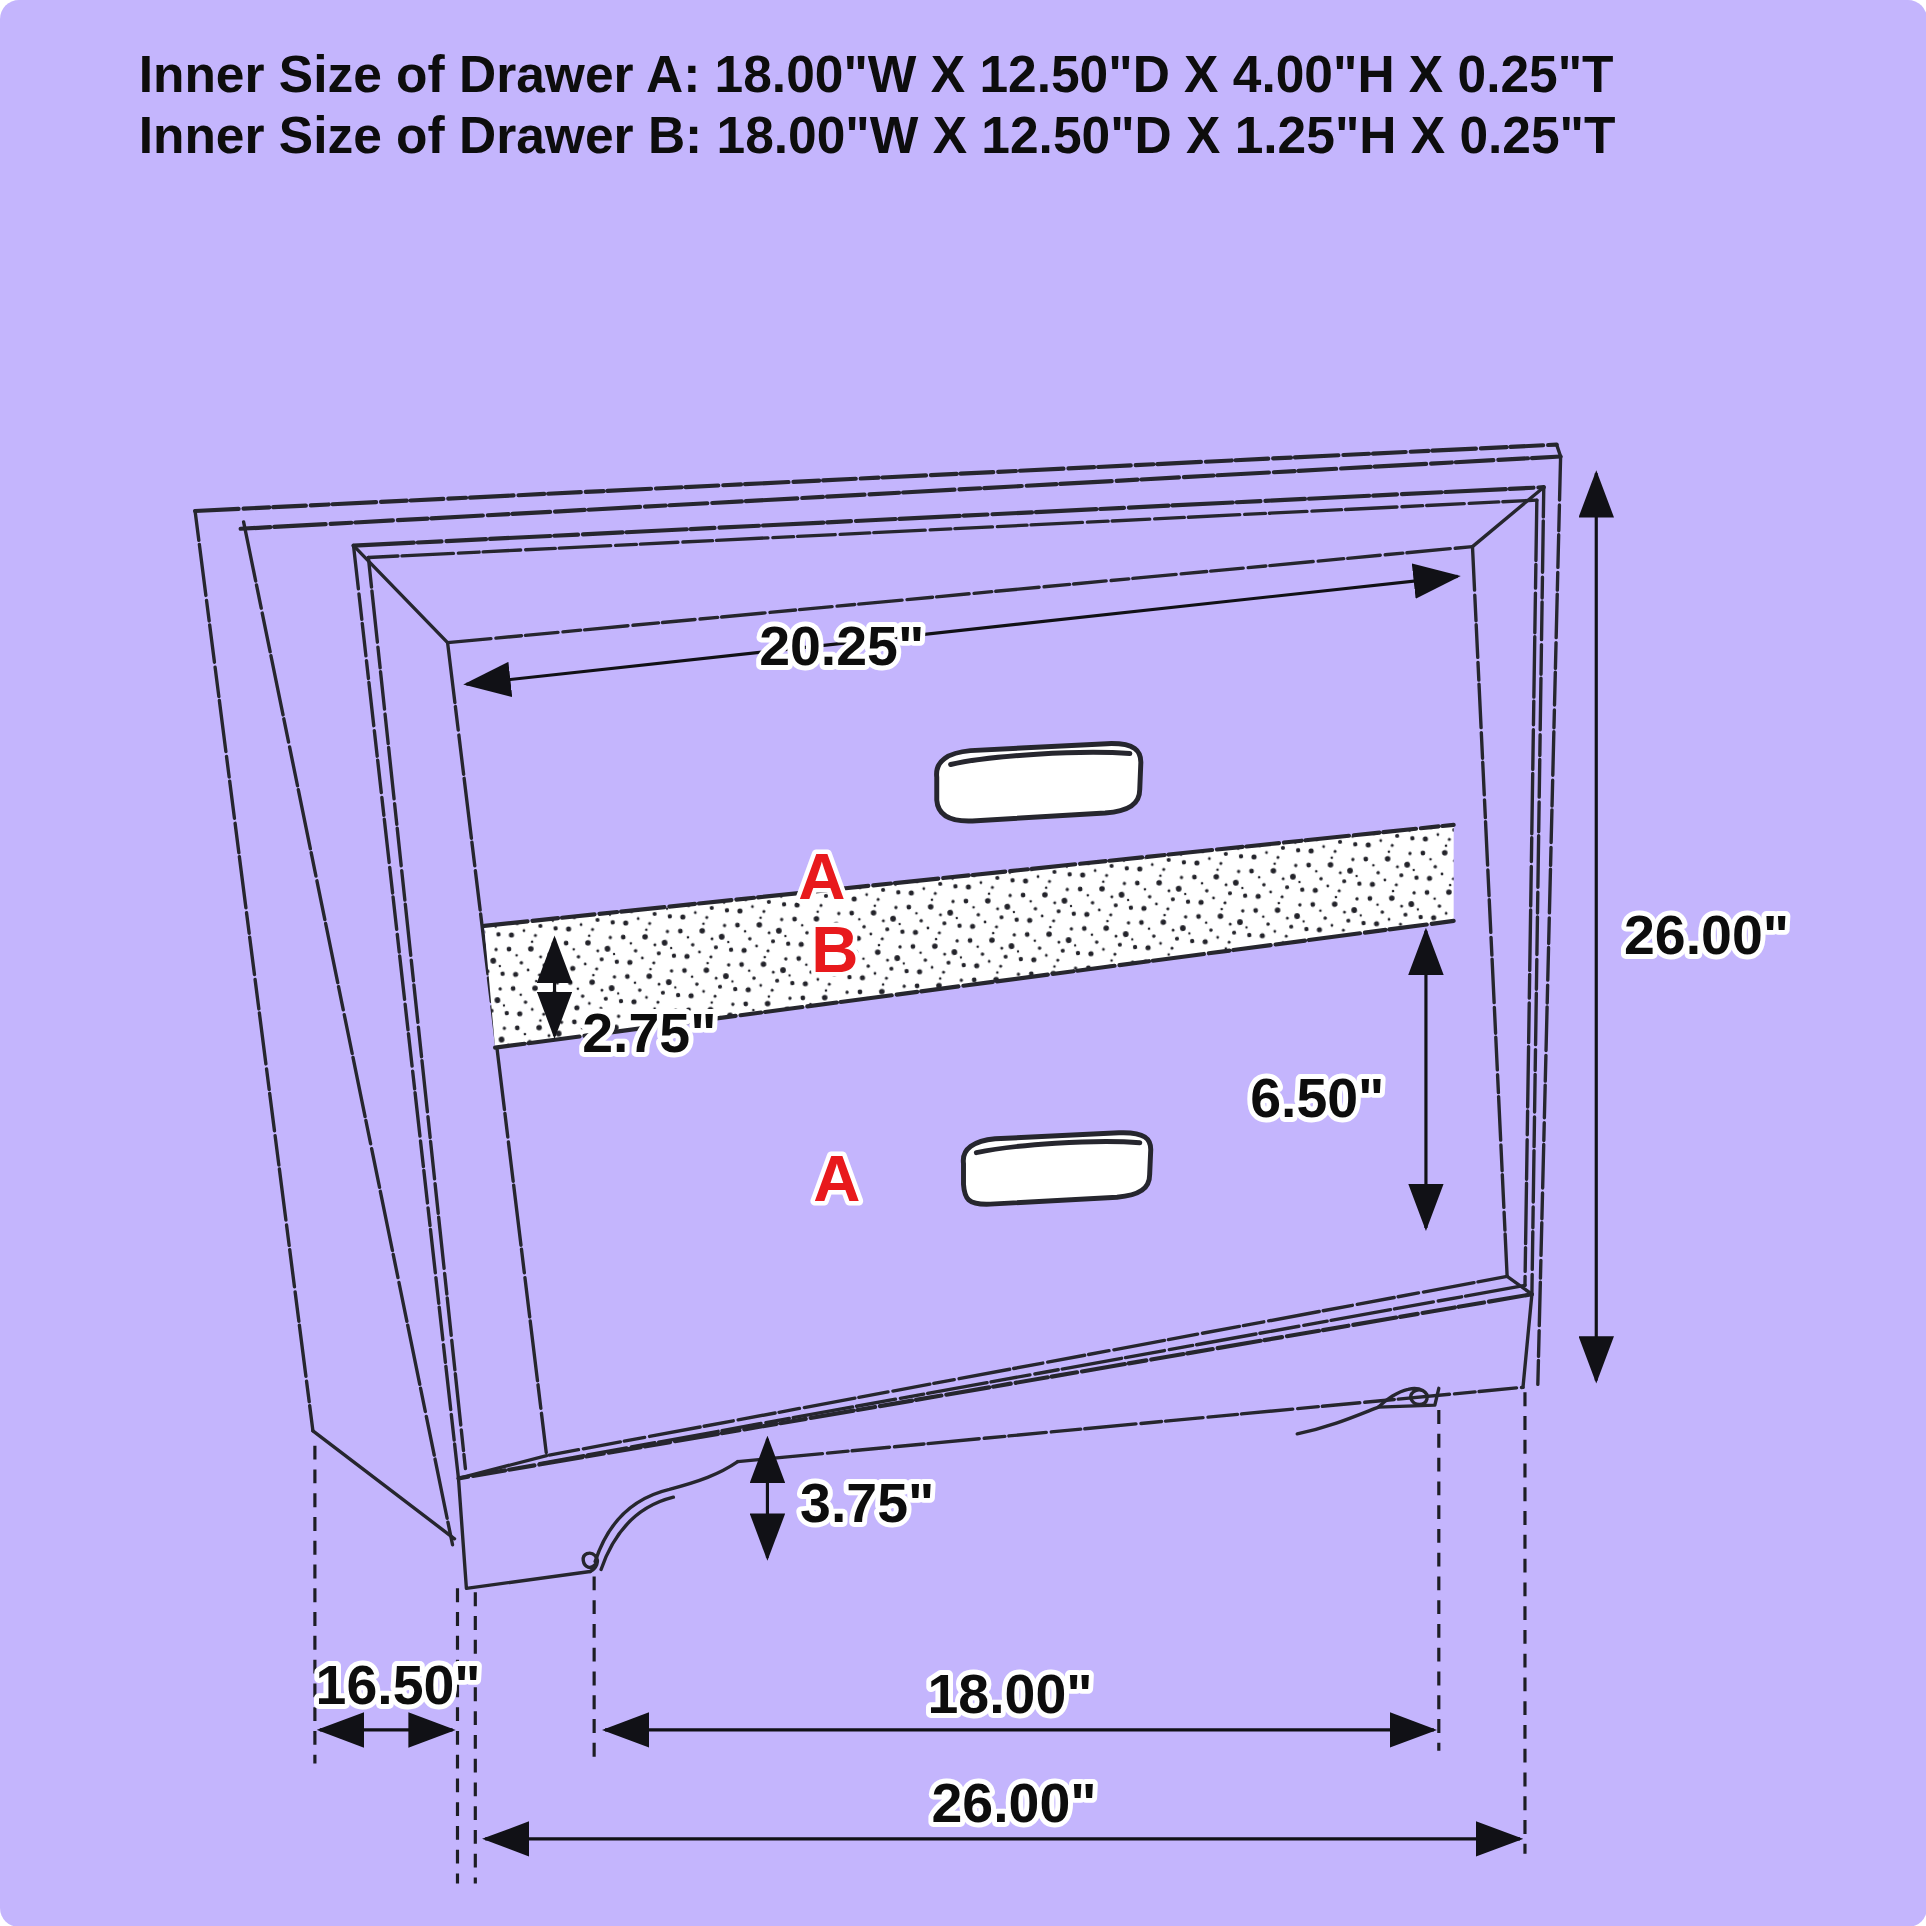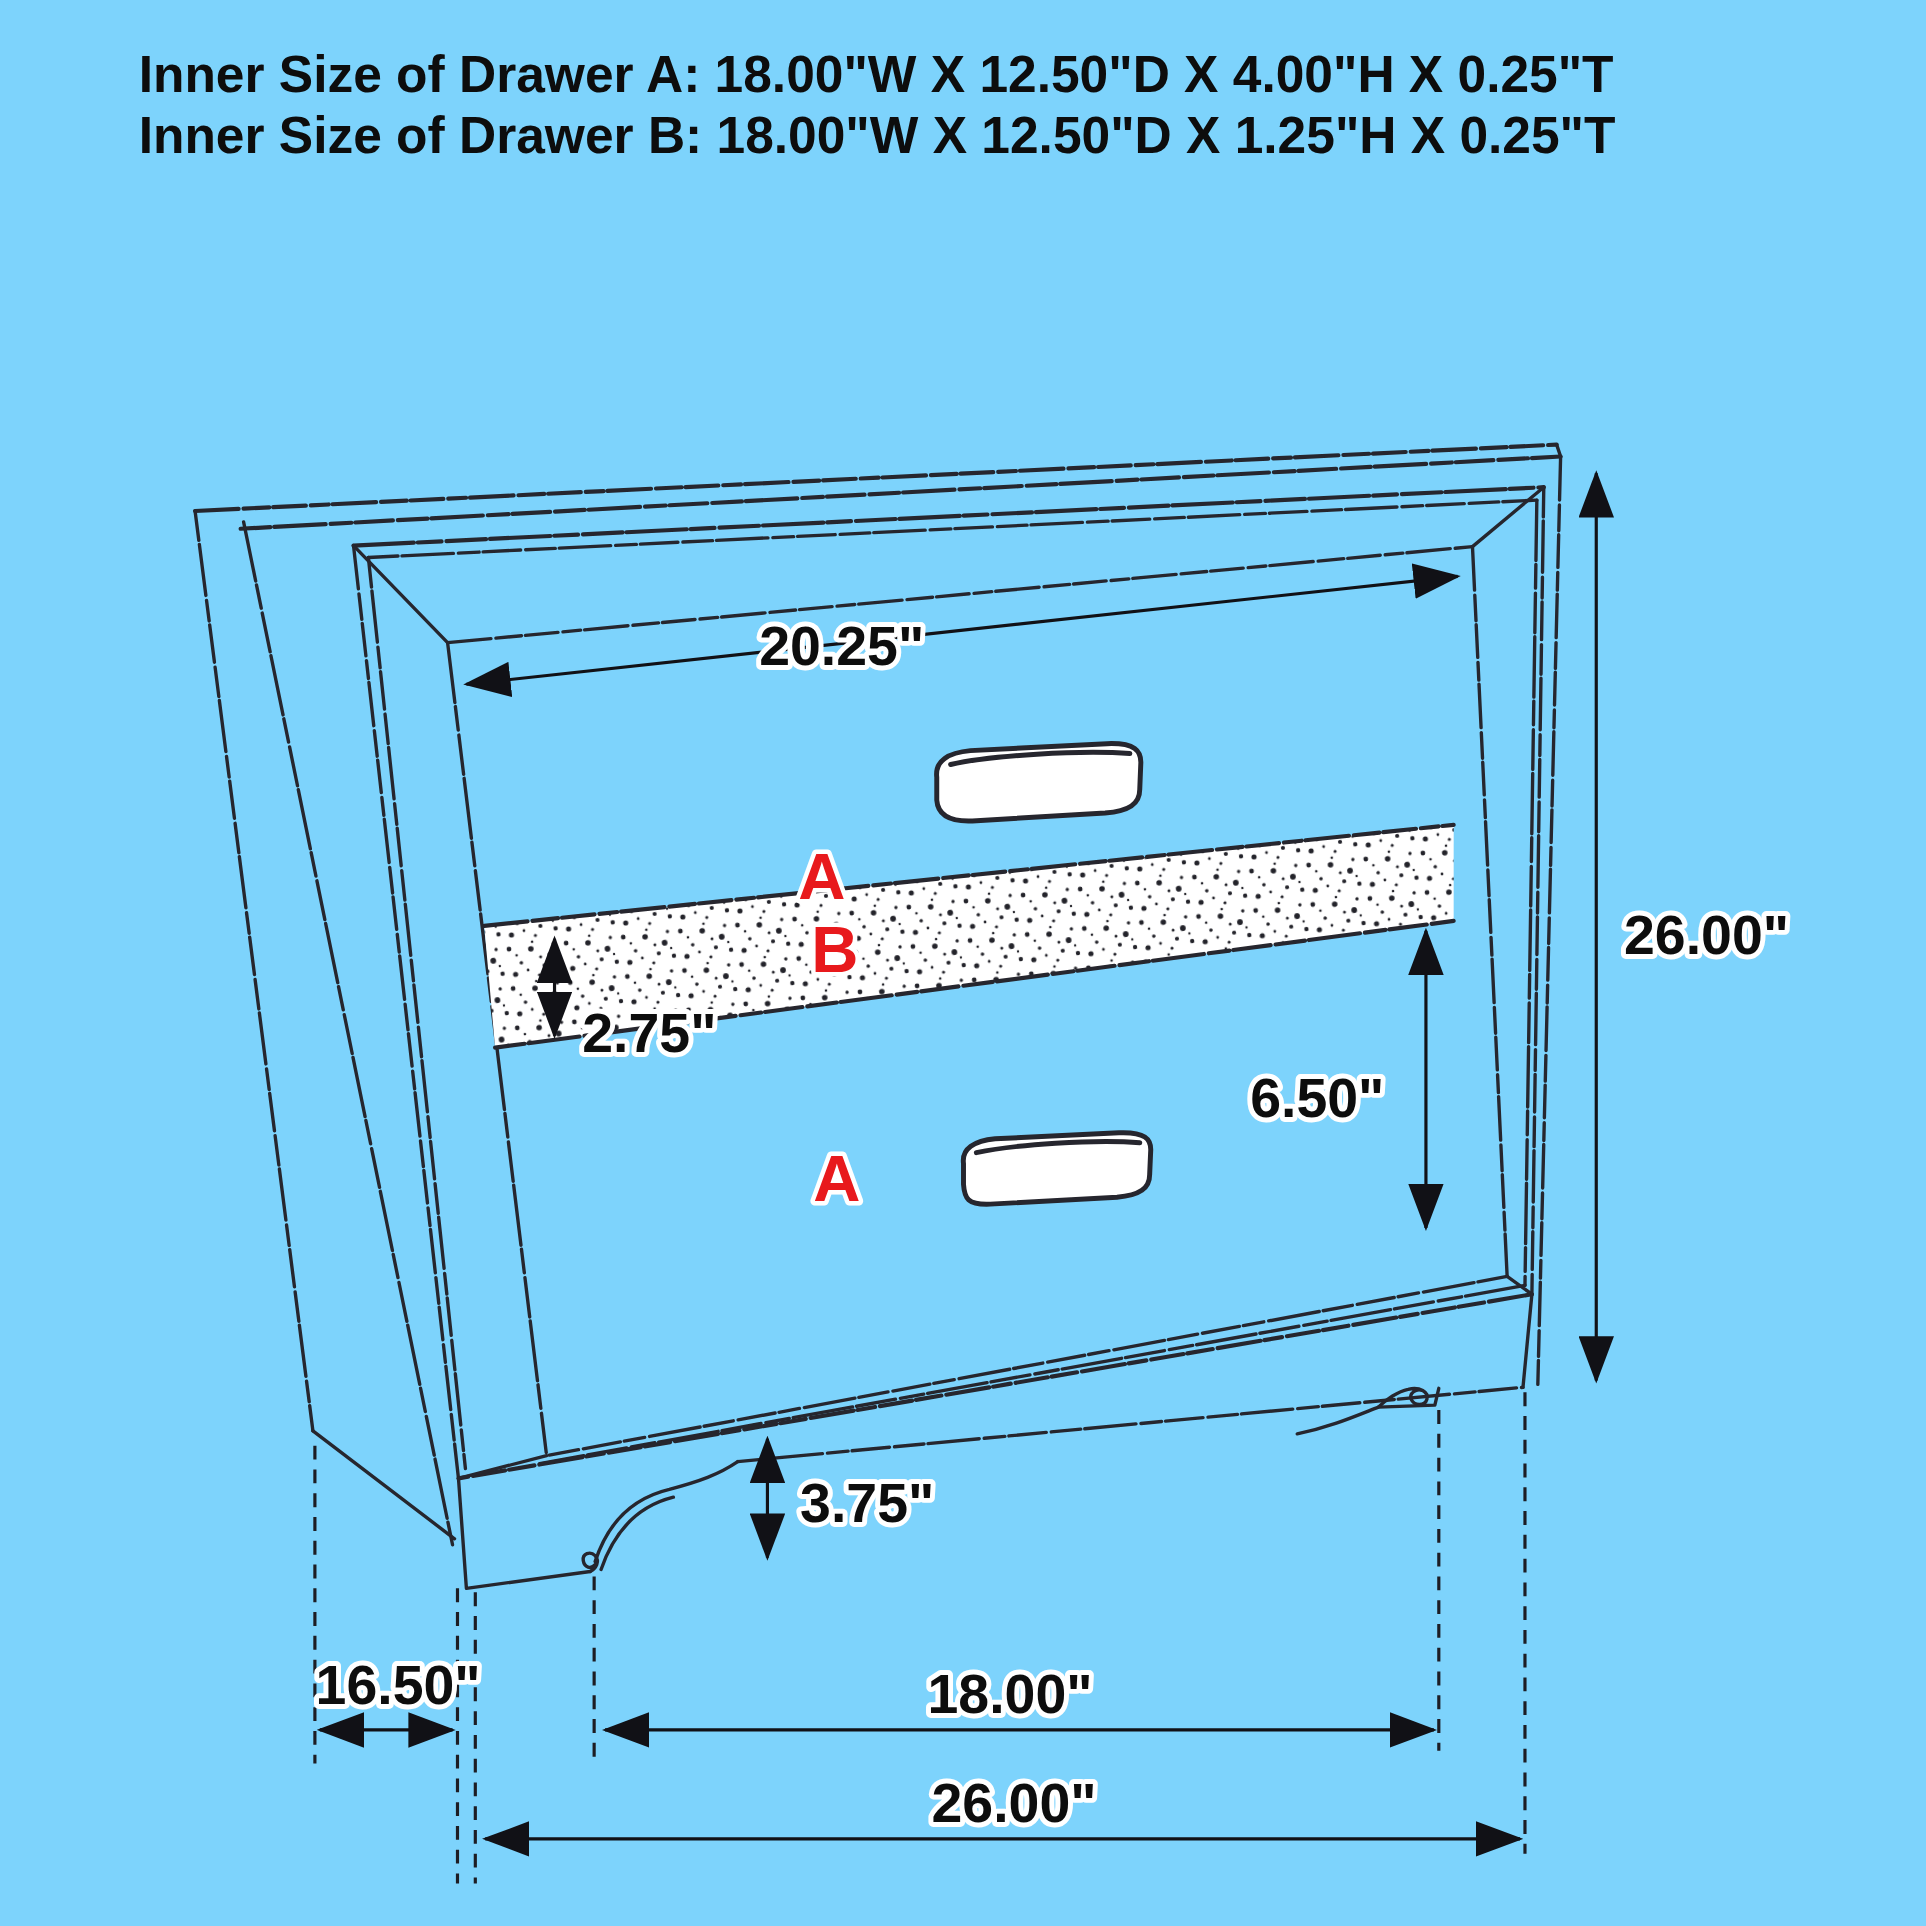--- a/index.html
+++ b/index.html
@@ -1,17 +1,17 @@
 <!DOCTYPE html>
 <html><head>
 <meta charset="utf-8">
 <style>
   html,body{margin:0;padding:0;background:#fff;}
-  .stage{position:relative;width:1927px;height:1927px;background:#7dd3fc;overflow:hidden;
-         font-family:"Liberation Sans", sans-serif;}
+  .stage{position:relative;width:1927px;height:1927px;background:#c4b5fd;overflow:hidden;
+         font-family:"Liberation Sans", sans-serif;border-radius:19px;}
   svg{position:absolute;left:0;top:0;}
   .hdr{font-size:52px;font-weight:bold;fill:#0d0d0d;letter-spacing:0px;}
   .dim{font-size:56px;font-weight:bold;fill:#0d0d0d;paint-order:stroke;stroke:#ffffff;stroke-width:10px;stroke-linejoin:round;}
   .letter{font-size:66px;font-weight:bold;fill:#e8191c;paint-order:stroke;stroke:#ffffff;stroke-width:9px;stroke-linejoin:round;}
   .ln{stroke:#26262e;stroke-width:3.4;fill:none;stroke-linecap:round;stroke-linejoin:round;}
   .thick{stroke-width:4.2;}
   .sk1{stroke-dasharray:44 5 26 4 33 5 18 4;}
   .sk2{stroke-dasharray:30 4 52 5 21 4 38 5;}
   .sk3{stroke-dasharray:61 4 24 5 40 4;}
   .dash{stroke:#1d1d24;stroke-width:3.2;fill:none;stroke-dasharray:14 10;}

